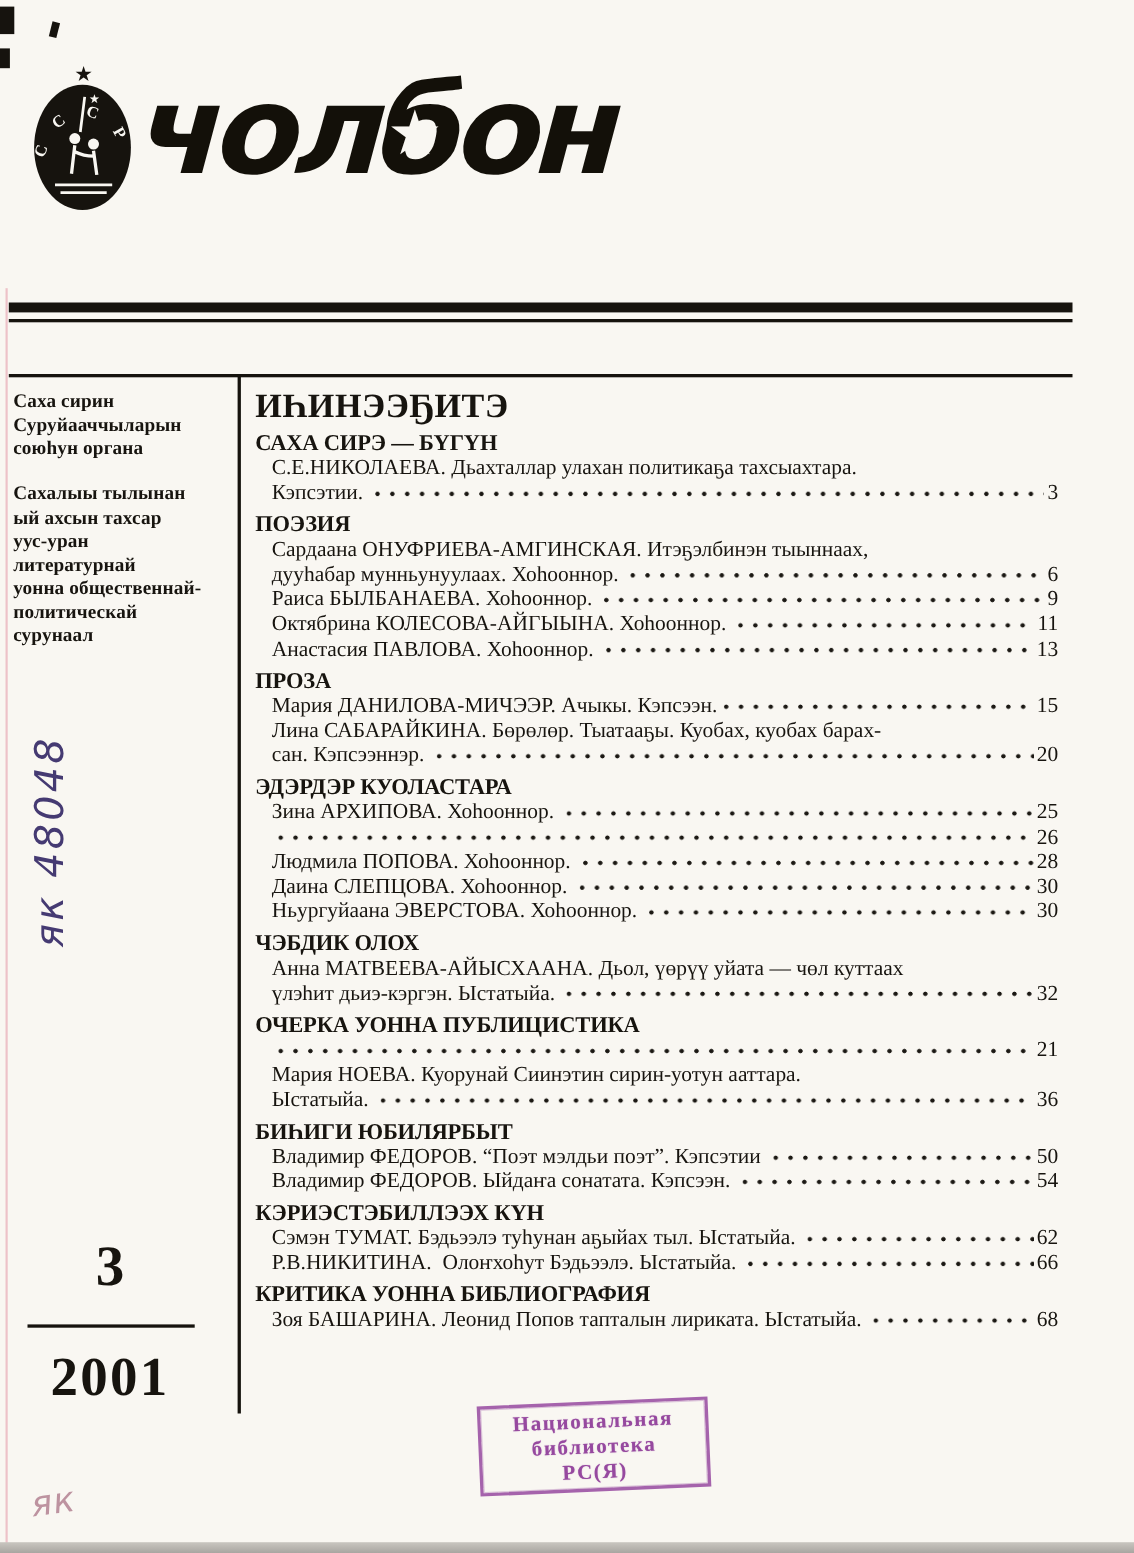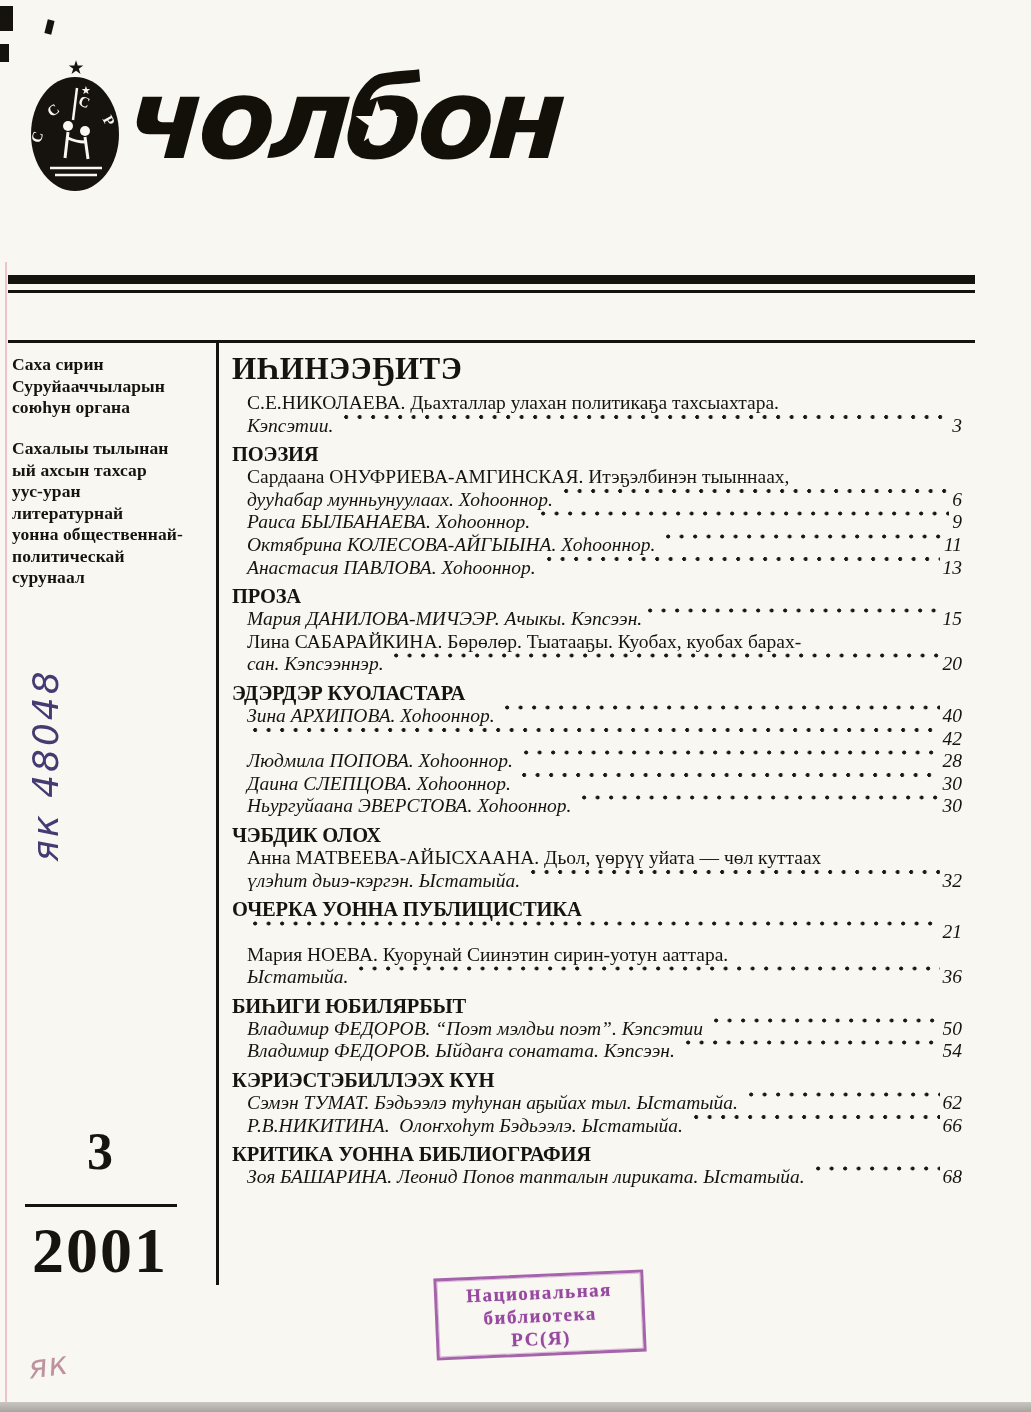--- a/index.html
+++ b/index.html
@@ -50,35 +50,35 @@
   .inv-mark{
     position:absolute;left:-74px;top:742px;width:244px;height:46px;
     transform:rotate(-90deg);
     font-family:"DejaVu Sans", sans-serif;font-style:italic;
     font-size:36px;letter-spacing:3px;color:#453a72;text-align:center;
   }
   .issue-num{position:absolute;left:0;top:1122px;width:200px;text-align:center;
     font-size:52px;font-weight:bold;line-height:60px;}
   .issue-rule{position:absolute;left:25px;top:1204px;width:152px;height:3px;background:#16130e;}
   .issue-year{position:absolute;left:0;top:1222px;width:200px;text-align:center;
-    font-size:64px;font-weight:bold;letter-spacing:2px;line-height:58px;}
+    font-size:50px;font-weight:bold;letter-spacing:2px;line-height:58px;}
   .corner-hw{
     position:absolute;left:28px;top:1346px;
     font-family:"DejaVu Sans", sans-serif;font-style:italic;
     font-size:32px;color:#bd93a0;transform:rotate(-8deg);letter-spacing:1px;
   }
 
   
   .toc{position:absolute;left:232px;top:352px;width:730px;}
   .toc-title{font-size:31px;font-weight:bold;text-align:left;line-height:34px;
     letter-spacing:.5px;margin-bottom:6px;}
   .toc-section{margin-top:6px;}
   .sec-head{font-size:20.5px;font-weight:bold;line-height:23px;letter-spacing:-.2px;white-space:nowrap;}
   .eline{font-size:19.5px;line-height:22.6px;padding-left:15px;white-space:nowrap;}
-  .lastline{display:flex;align-items:flex-start;font-style:italic;}
+  .lastline{display:flex;align-items:center;}
   .etext{white-space:pre;}
   .dots{
     flex:1 1 auto;min-width:10px;height:.24em;margin:0 3px 0 6px;
     background-image:radial-gradient(circle at 2.2px 50%, #1b1813 1.7px, rgba(0,0,0,0) 2.3px);
     background-size:13.5px 100%;background-repeat:repeat-x;
   }
   .pg{white-space:pre;}
 
   
   .stamp{
@@ -147,20 +147,21 @@
   <div class="inv-mark">як 48048</div>
   <div class="issue-num">3</div>
   <div class="issue-rule"></div>
   <div class="issue-year">2001</div>
   <div class="corner-hw">як</div>
 
   <div class="toc">
     <div class="toc-title">ИҺИНЭЭҔИТЭ</div>
     <div id="toc-sections">
         <div class="toc-section">
+          <div class="sec-head">САХА СИРЭ — БҮГҮН</div>
           <div class="entry">
             <div class="eline">С.Е.НИКОЛАЕВА. Дьахталлар улахан политикаҕа тахсыахтара.</div>
             <div class="eline lastline">
               <span class="etext">Кэпсэтии. </span>
               <span class="dots"></span>
               <span class="pg">3</span>
             </div>
           </div>
         </div>
         <div class="toc-section">
@@ -212,27 +213,27 @@
               <span class="pg">20</span>
             </div>
           </div>
         </div>
         <div class="toc-section">
           <div class="sec-head">ЭДЭРДЭР КУОЛАСТАРА</div>
           <div class="entry">
             <div class="eline lastline">
               <span class="etext">Зина АРХИПОВА. Хоһооннор. </span>
               <span class="dots"></span>
-              <span class="pg">40</span>
-            </div>
-          </div>
-          <div class="entry">
-            <div class="eline lastline">
-              <span class="dots"></span>
-              <span class="pg">42</span>
+              <span class="pg">25</span>
+            </div>
+          </div>
+          <div class="entry">
+            <div class="eline lastline">
+              <span class="dots"></span>
+              <span class="pg">26</span>
             </div>
           </div>
           <div class="entry">
             <div class="eline lastline">
               <span class="etext">Людмила ПОПОВА. Хоһооннор. </span>
               <span class="dots"></span>
               <span class="pg">28</span>
             </div>
           </div>
           <div class="entry">

